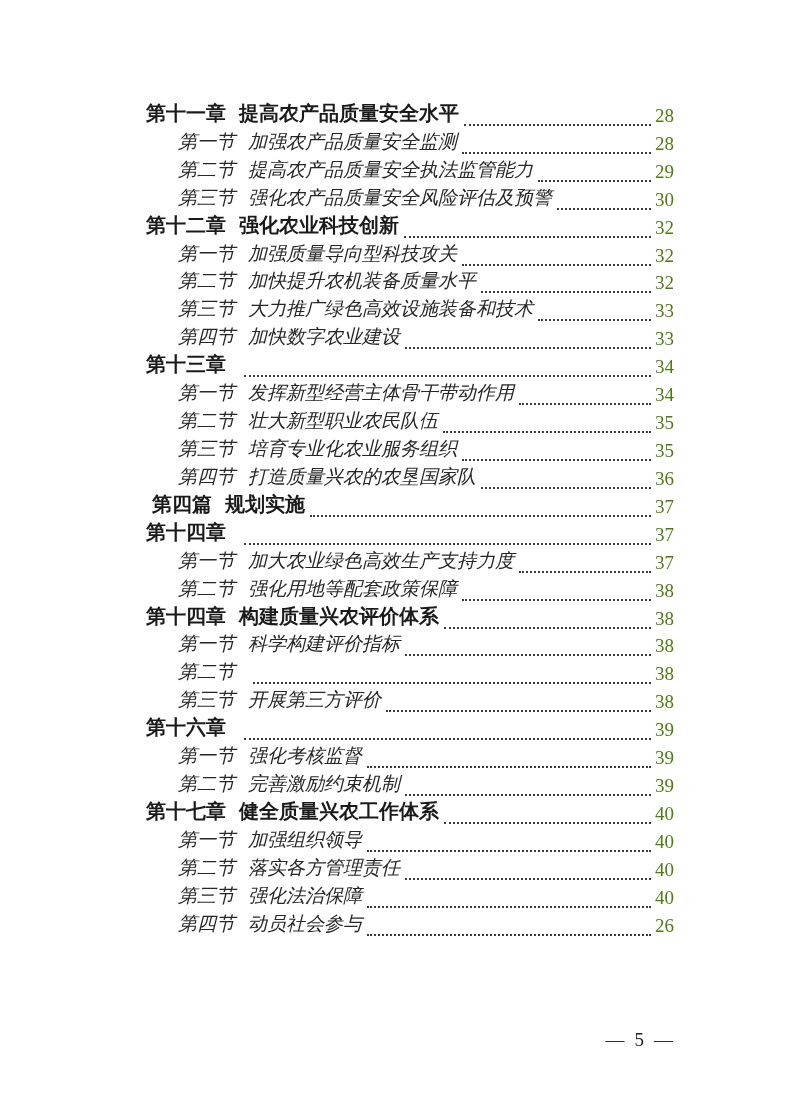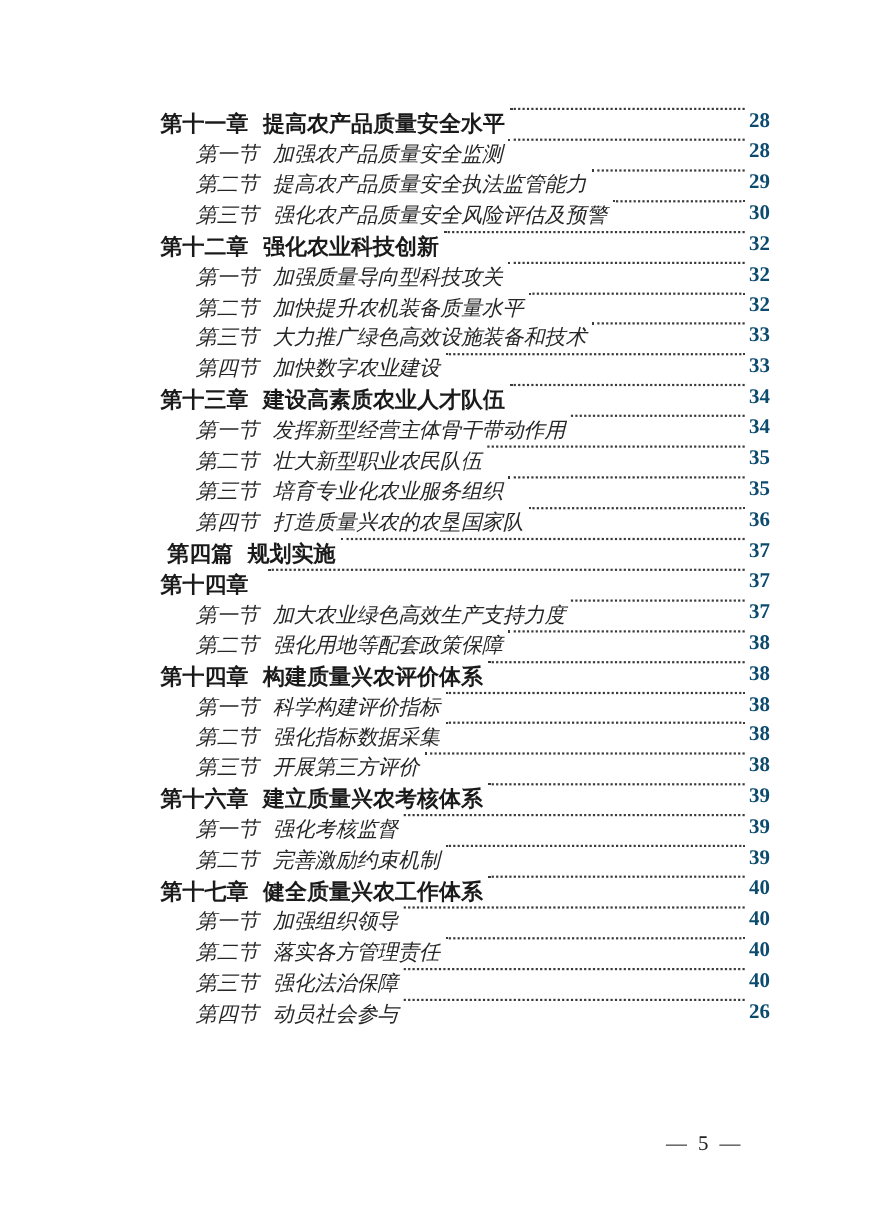--- a/index.html
+++ b/index.html
@@ -21,23 +21,23 @@
     background: #ffffff;
   }
   .toc {
     position: absolute;
     top: 99px;
     left: 0;
     right: 0;
   }
   .toc-row {
     display: flex;
-    align-items: flex-start;
+    align-items: flex-end;
     height: 27.93px;
-    padding-right: 94px;
+    padding-right: 120px;
     white-space: nowrap;
   }
   .lvl-part {
     padding-left: 112px;
     font-family: "Liberation Sans", sans-serif;
     font-weight: bold;
     font-size: 20px;
     color: #1a1a1a;
     margin-left: 40px;
   }
@@ -63,23 +63,23 @@
     flex: 1;
     min-width: 18px;
     border-bottom: 2px dotted #3a3a3a;
     margin: 0 4px 0 5px;
     position: relative;
     top: -1px;
   }
   .toc-page {
     font-family: "Liberation Serif", serif;
     font-style: normal;
-    font-weight: bold;
+    font-weight: normal;
     font-size: 19px;
-    color: #0c4a6e;
+    color: #4d7c0f;
   }
   .footer {
     position: absolute;
     top: 1029px;
     right: 121px;
     display: flex;
     align-items: baseline;
     gap: 10px;
     font-family: "Liberation Serif", serif;
     font-size: 19px;
@@ -141,21 +141,20 @@
     <span class="toc-page">33</span>
   </div>
       <div class="toc-row lvl-section">
     <span class="toc-label">第四节</span>
     <span class="toc-title">加快数字农业建设</span>
     <span class="leader"></span>
     <span class="toc-page">33</span>
   </div>
       <div class="toc-row lvl-chapter">
     <span class="toc-label">第十三章</span>
-    <span class="toc-title">建设高素质农业人才队伍</span>
     <span class="leader"></span>
     <span class="toc-page">34</span>
   </div>
       <div class="toc-row lvl-section">
     <span class="toc-label">第一节</span>
     <span class="toc-title">发挥新型经营主体骨干带动作用</span>
     <span class="leader"></span>
     <span class="toc-page">34</span>
   </div>
       <div class="toc-row lvl-section">
@@ -206,33 +205,31 @@
     <span class="toc-page">38</span>
   </div>
       <div class="toc-row lvl-section">
     <span class="toc-label">第一节</span>
     <span class="toc-title">科学构建评价指标</span>
     <span class="leader"></span>
     <span class="toc-page">38</span>
   </div>
       <div class="toc-row lvl-section">
     <span class="toc-label">第二节</span>
-    <span class="toc-title">强化指标数据采集</span>
     <span class="leader"></span>
     <span class="toc-page">38</span>
   </div>
       <div class="toc-row lvl-section">
     <span class="toc-label">第三节</span>
     <span class="toc-title">开展第三方评价</span>
     <span class="leader"></span>
     <span class="toc-page">38</span>
   </div>
       <div class="toc-row lvl-chapter">
     <span class="toc-label">第十六章</span>
-    <span class="toc-title">建立质量兴农考核体系</span>
     <span class="leader"></span>
     <span class="toc-page">39</span>
   </div>
       <div class="toc-row lvl-section">
     <span class="toc-label">第一节</span>
     <span class="toc-title">强化考核监督</span>
     <span class="leader"></span>
     <span class="toc-page">39</span>
   </div>
       <div class="toc-row lvl-section">

